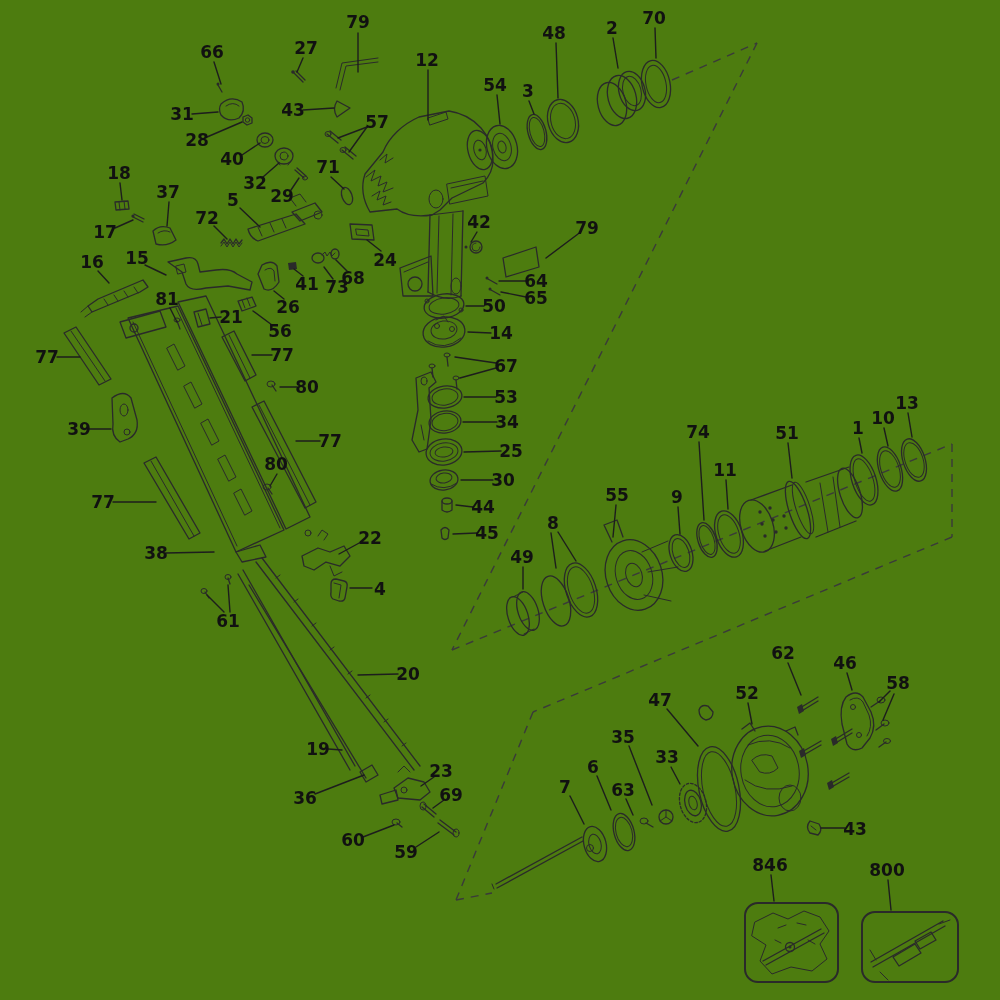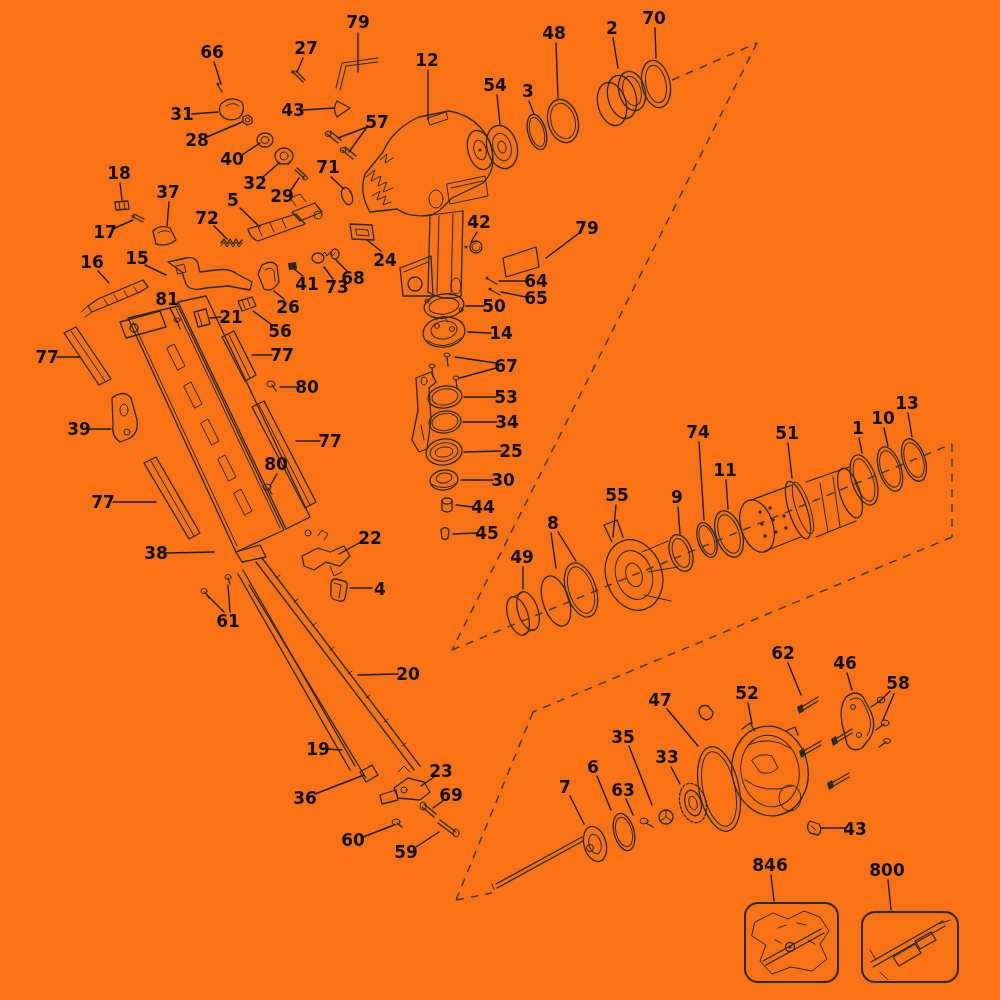--- a/index.html
+++ b/index.html
@@ -1,16 +1,16 @@
 <!DOCTYPE html>
 <html><head>
 <meta charset="utf-8">
 <style>
   html,body{margin:0;padding:0;background:#fff;}
-  #stage{position:relative;width:1000px;height:1000px;background:#f97316;overflow:hidden;
+  #stage{position:relative;width:1000px;height:1000px;background:#4d7c0f;overflow:hidden;
          font-family:"DejaVu Sans","Liberation Sans",sans-serif;}
   svg{position:absolute;left:0;top:0;}
   .p{fill:none;stroke:#2a2a2a;stroke-width:1.3;stroke-linecap:round;stroke-linejoin:round;}
   .pt{fill:none;stroke:#2a2a2a;stroke-width:1;stroke-linecap:round;stroke-linejoin:round;}
   .pf{fill:#2a2a2a;stroke:none;}
   .lead{stroke:#1d1d1d;stroke-width:1.4;fill:none;stroke-linecap:round;}
   .bnd{stroke:#3a3a3a;stroke-width:1.4;fill:none;stroke-dasharray:8 7;}
   .lbl{font-weight:bold;font-size:17px;fill:#111;}
   .kitbox{fill:none;stroke:#2a2a2a;stroke-width:2;}
 </style>

